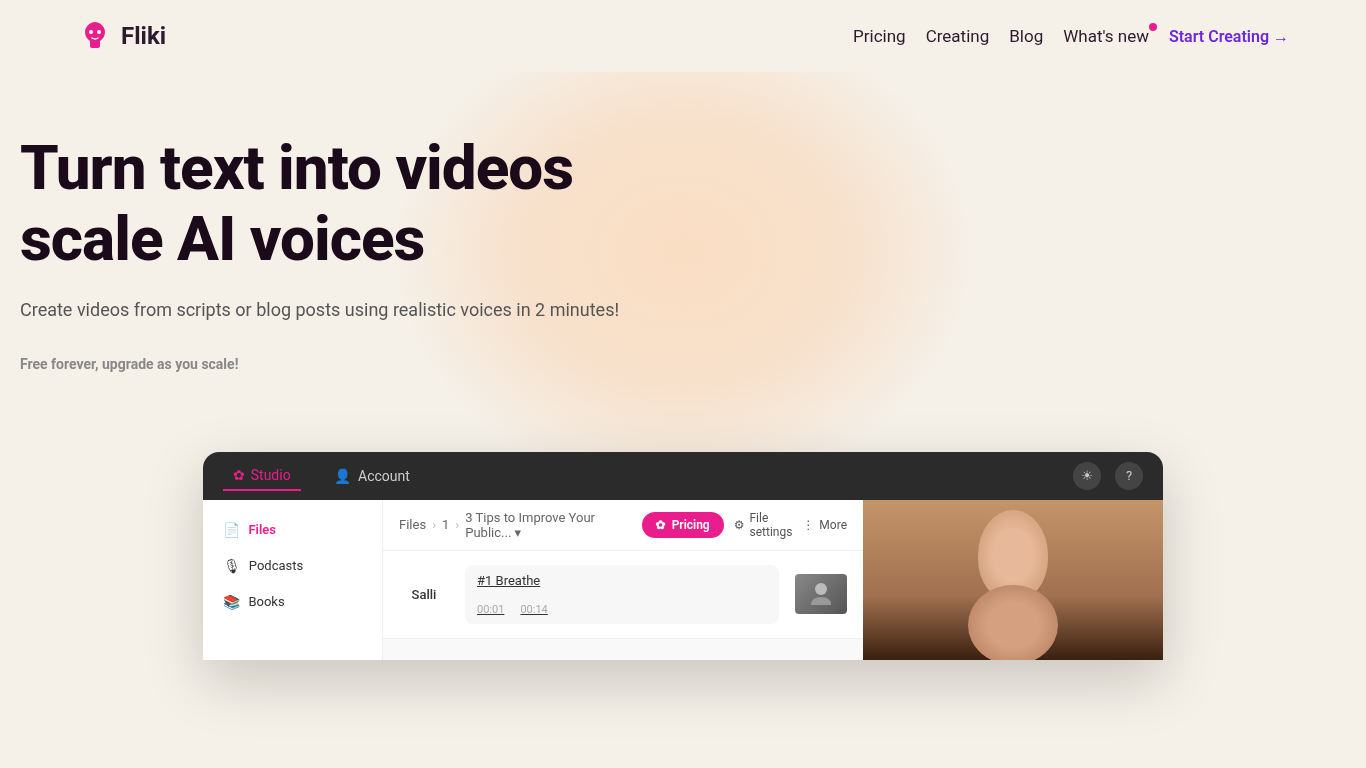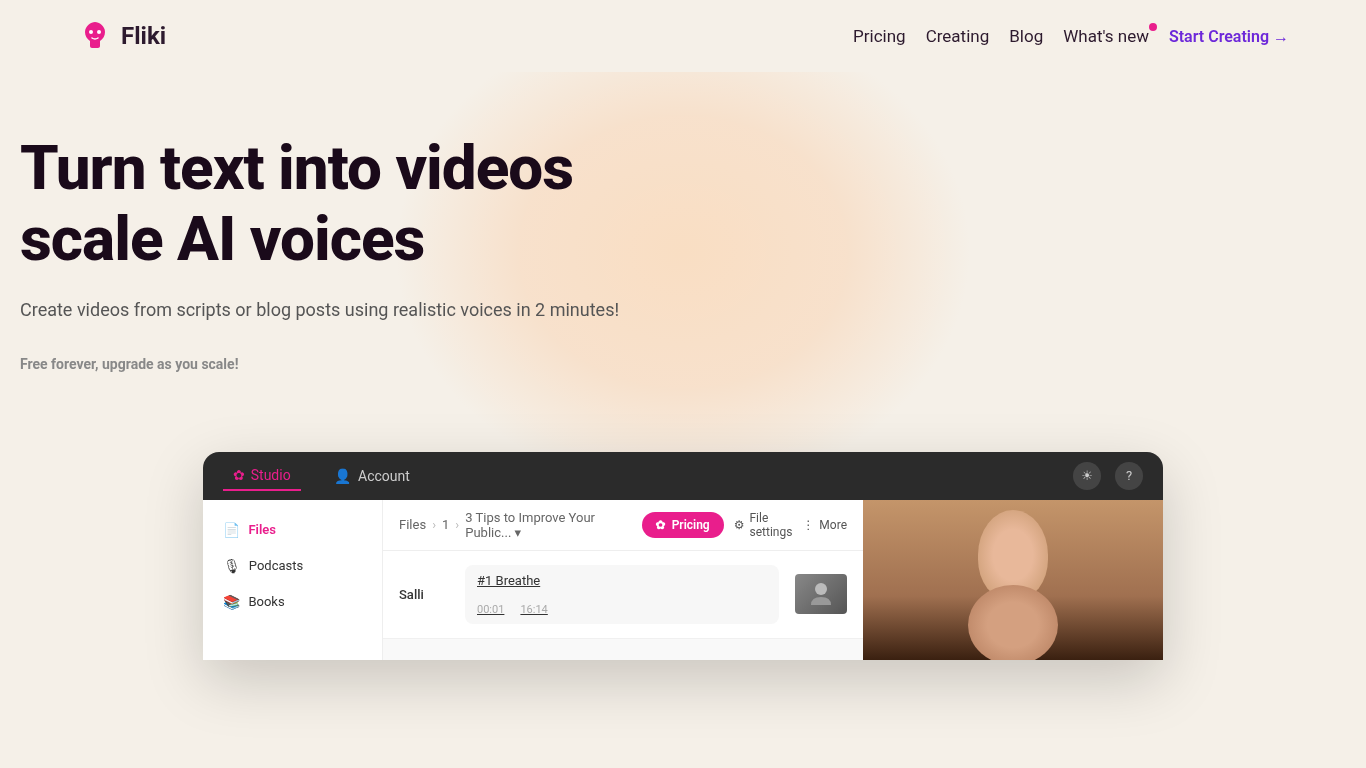--- a/index.html
+++ b/index.html
@@ -293,21 +293,21 @@
       background: #fff;
       border-bottom: 1px solid #f0f0f0;
       gap: 16px;
     }
 
     .app-speaker-name {
       font-size: 13px;
       color: #333;
       font-weight: 500;
       width: 50px;
-      text-align: left;
+      text-align: center;
       flex-shrink: 0;
     }
 
     .app-script-text-area {
       flex: 1;
       background: #f7f7f7;
       border-radius: 8px;
       padding: 8px 12px;
       font-size: 13px;
       color: #333;
@@ -484,21 +484,21 @@
             </div>
           </div>
         </div>
 
         <div class="app-script-row">
           <span class="app-speaker-name">Salli</span>
           <div class="app-script-text-area">
             <div>#1 Breathe</div>
             <div class="app-script-timecodes">
               <span>00:01</span>
-              <span>16:14</span>
+              <span>00:14</span>
             </div>
           </div>
           <div class="app-thumbnail">
             <div class="app-thumb-inner">
               <svg width="30" height="30" viewBox="0 0 30 30" fill="none">
                 <circle cx="15" cy="10" r="6" fill="#bbb"></circle>
                 <path d="M5 26 Q5 18 15 18 Q25 18 25 26" fill="#999"></path>
               </svg>
             </div>
           </div>

